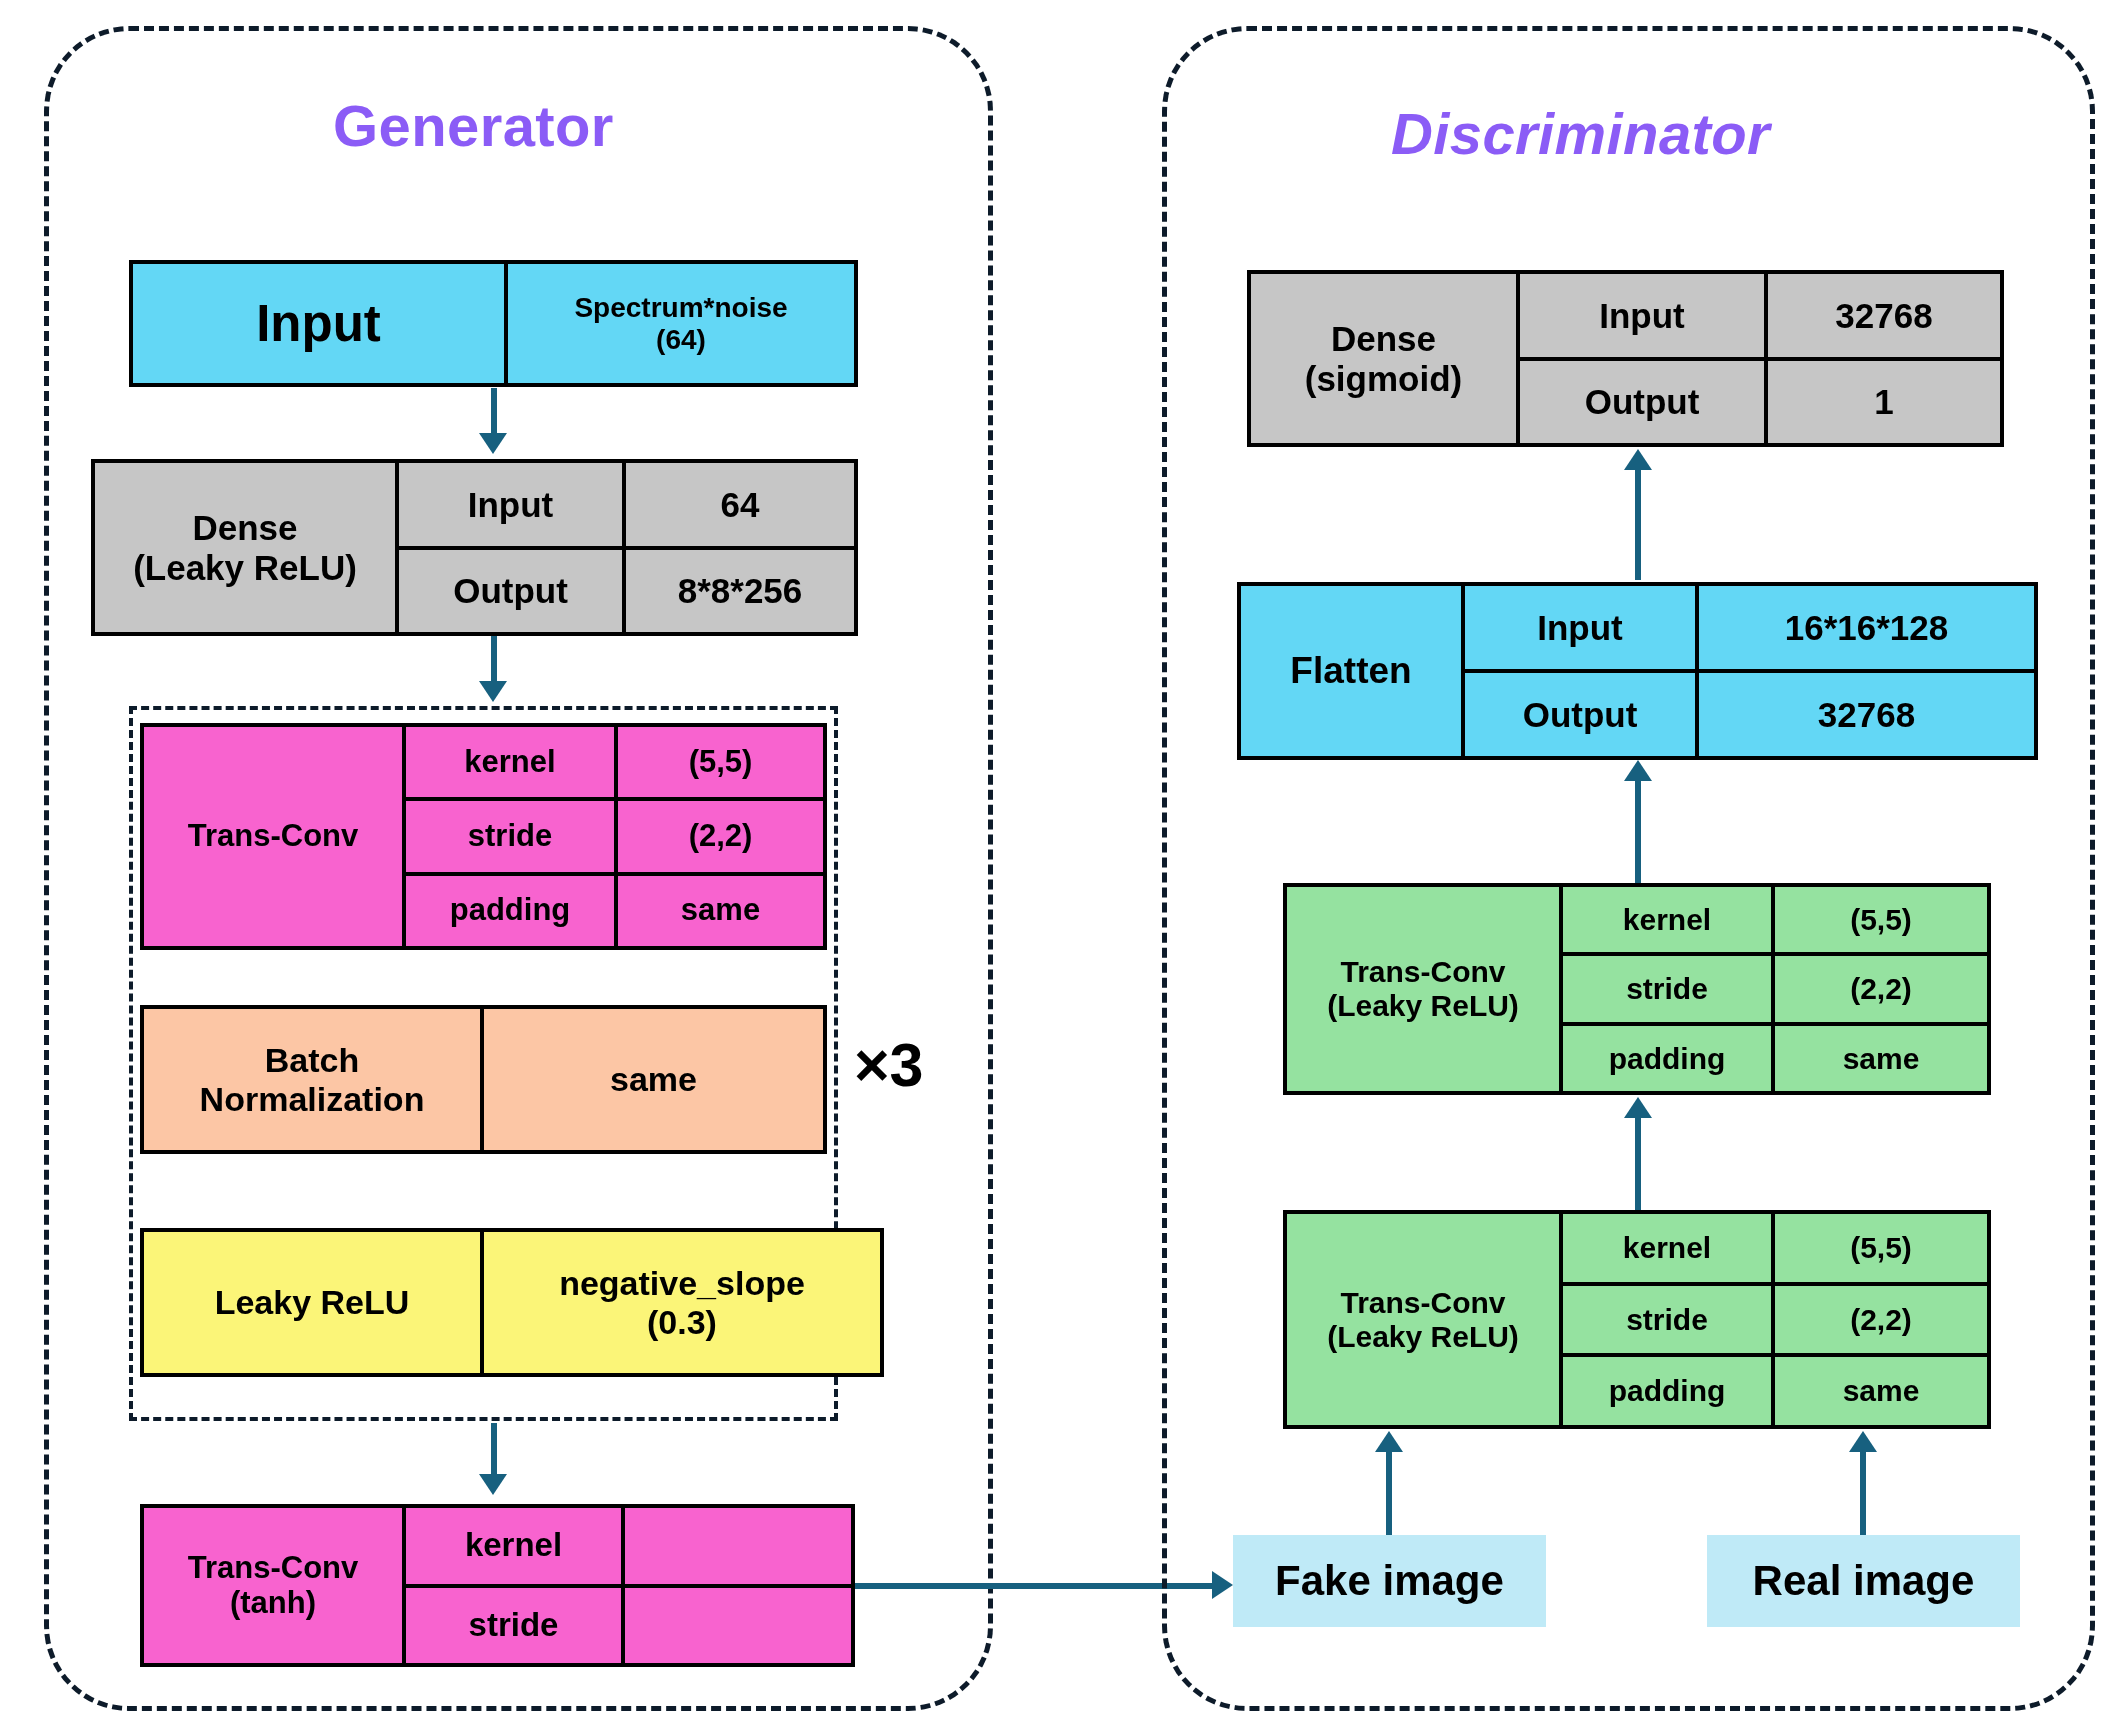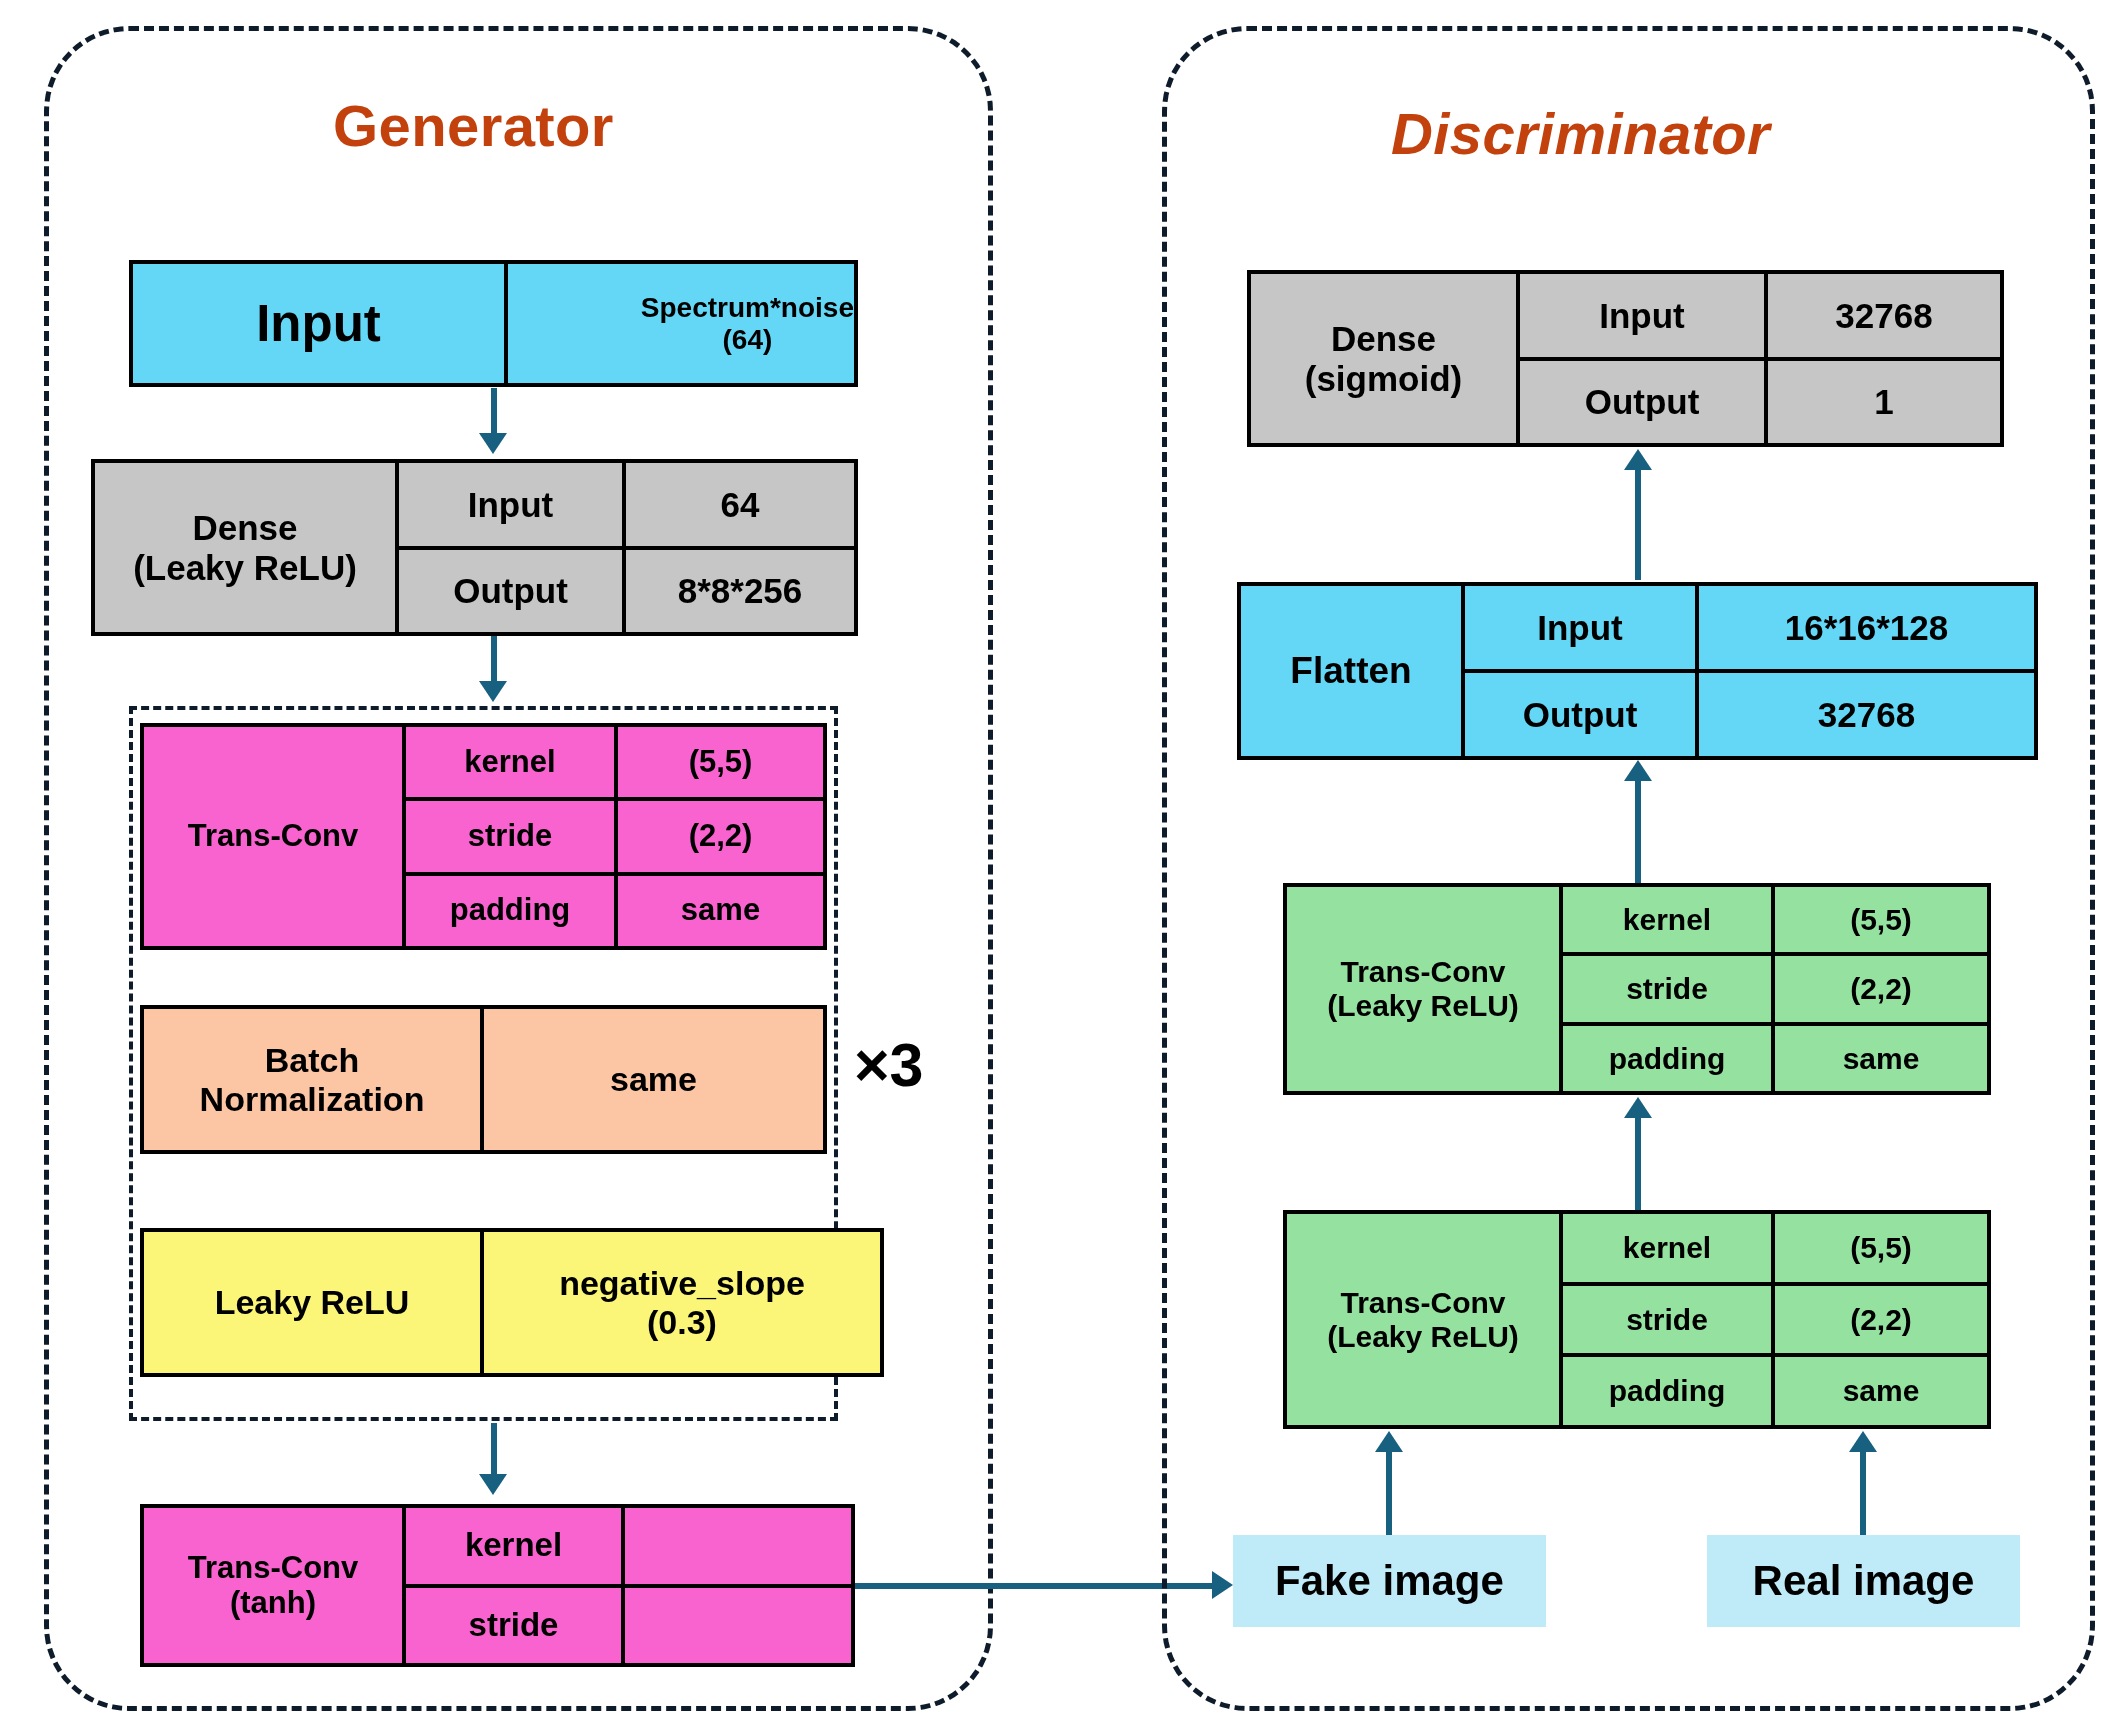--- a/index.html
+++ b/index.html
@@ -4,21 +4,21 @@
 <style>
   html,body{margin:0;padding:0;background:#ffffff;}
   body{width:2119px;height:1735px;position:relative;
        font-family:"Liberation Sans",sans-serif;color:#000;overflow:hidden;}
 
   
   .panel{position:absolute;border:5px dashed #0d1b2a;border-radius:85px;box-sizing:border-box;}
   #gen-panel{left:44px;top:25.5px;width:949px;height:1685px;}
   #disc-panel{left:1162px;top:25.5px;width:933px;height:1685px;}
 
-  .panel-title{position:absolute;color:#c2410c;font-weight:bold;font-size:58px;
+  .panel-title{position:absolute;color:#8b5cf6;font-weight:bold;font-size:58px;
                letter-spacing:0.4px;white-space:nowrap;}
   #gen-title{left:333px;top:92px;}
   #disc-title{left:1391px;top:100px;font-style:italic;}
 
   
   .blk{position:absolute;display:flex;border:4.2px solid #000;box-sizing:border-box;}
   .blk .lbl{display:flex;align-items:center;justify-content:center;text-align:center;
             font-weight:bold;line-height:1.12;border-right:4.2px solid #000;box-sizing:border-box;}
   .blk .rows{display:flex;flex-direction:column;flex:1;box-sizing:border-box;}
   .blk .row{display:flex;flex:1;box-sizing:border-box;border-bottom:4.2px solid #000;}
@@ -32,21 +32,21 @@
   .c-cyan .lbl,.c-cyan .cell,.c-cyan .single,.c-cyan{background:#63d7f5;}
   .c-gray .lbl,.c-gray .cell,.c-gray .single,.c-gray{background:#c6c6c6;}
   .c-pink .lbl,.c-pink .cell,.c-pink .single,.c-pink{background:#f863cf;}
   .c-peach .lbl,.c-peach .cell,.c-peach .single,.c-peach{background:#fcc6a5;}
   .c-yellow .lbl,.c-yellow .cell,.c-yellow .single,.c-yellow{background:#fbf578;}
   .c-green .lbl,.c-green .cell,.c-green .single,.c-green{background:#95e2a0;}
 
   
   #g-input{left:129px;top:260px;width:729px;height:127px;}
   #g-input .lbl{width:375px;font-size:51px;}
-  #g-input .single{font-size:28px;justify-content:flex-end;}
+  #g-input .single{font-size:28px;}
 
   #g-dense{left:91px;top:459px;width:767px;height:177px;}
   #g-dense .lbl{width:304px;font-size:35px;}
   #g-dense .cell{font-size:35px;}
   #g-dense .k{width:227px;}
 
   #g-inner-dash{position:absolute;left:129px;top:706px;width:709px;height:715px;
                 border:4.2px dashed #0d1b2a;box-sizing:border-box;}
 
   #g-tconv{left:140px;top:723px;width:687px;height:227px;}

